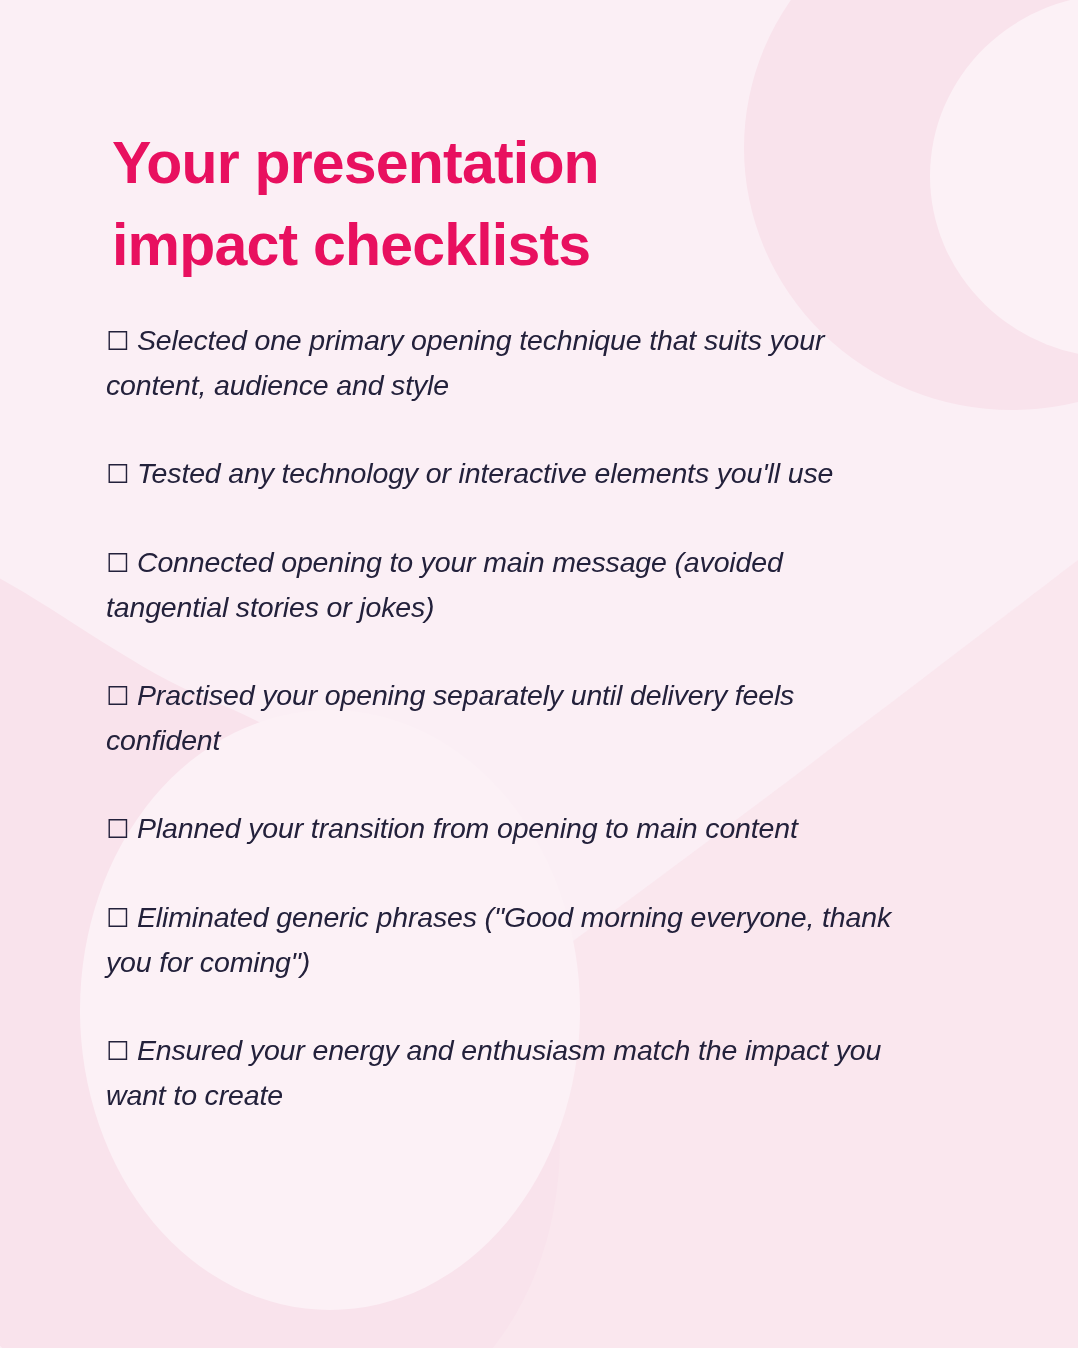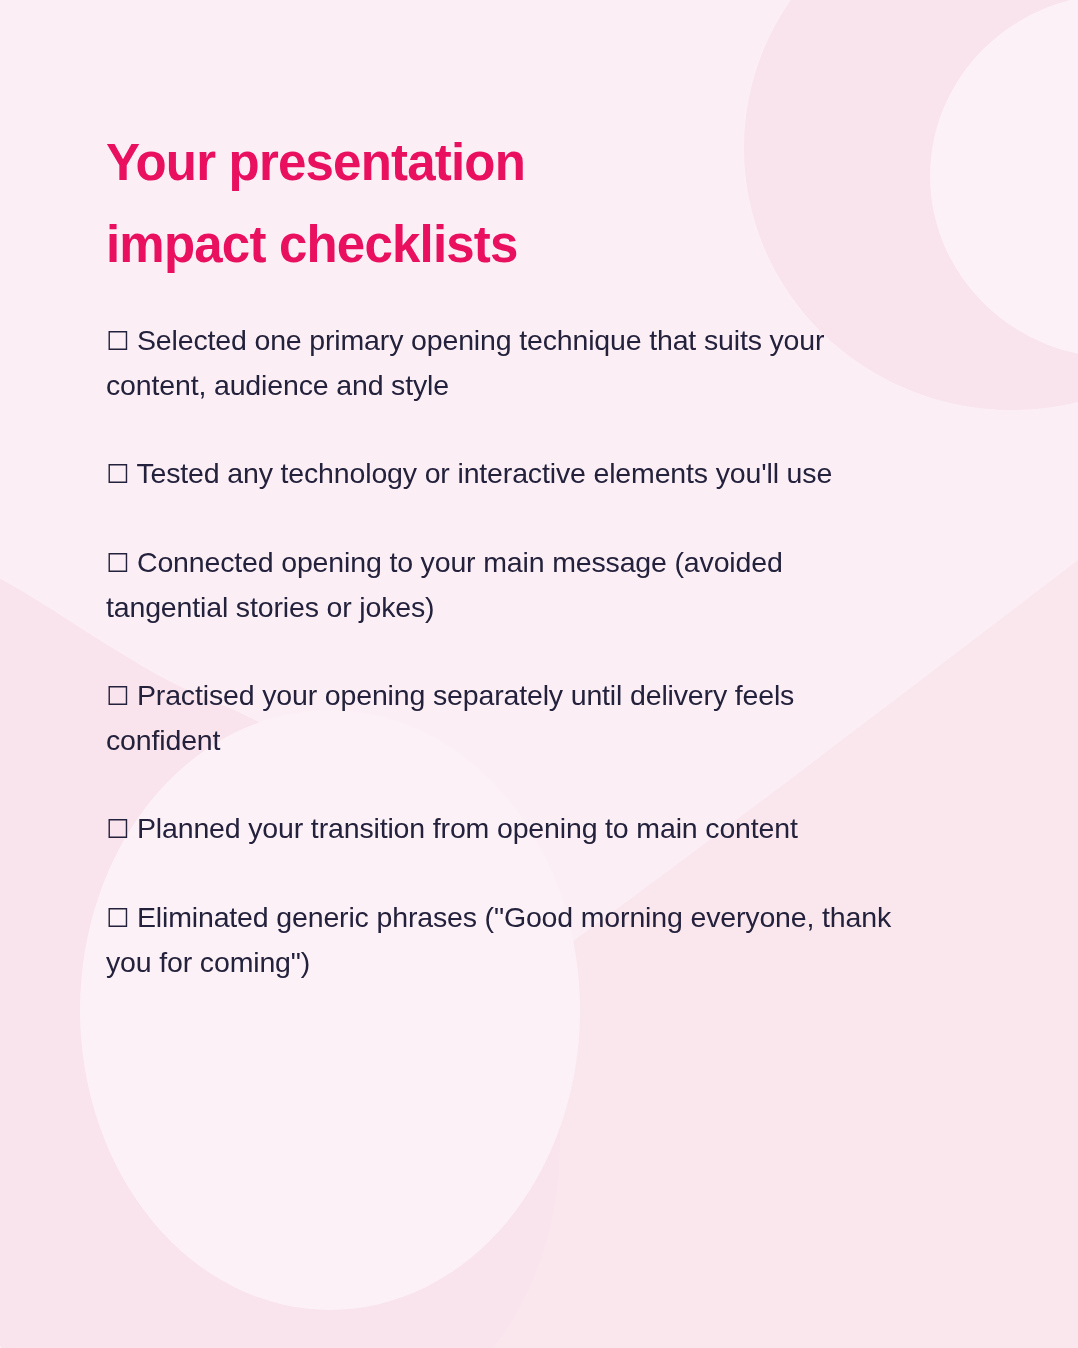--- a/index.html
+++ b/index.html
@@ -35,25 +35,25 @@
 
   
   .content {
     position: relative;
     z-index: 2;
     padding: 0;
   }
 
   .page-title {
     position: absolute;
-    left: 106px;
+    left: 112px;
     top: 122px;
     width: 700px;
     margin: 0;
-    font-size: 51px;
+    font-size: 59px;
     line-height: 82px;
     font-weight: 700;
     letter-spacing: -0.8px;
     color: #e8105f;
   }
   .page-title .tline {
     display: block;
     white-space: nowrap;
   }
 
@@ -69,20 +69,21 @@
 
   .check-item {
     position: relative;
     margin: 0 0 44px 0;
     padding: 0;
     font-size: 28.5px;
     line-height: 44px;
     font-weight: 400;
     letter-spacing: -0.15px;
     color: #23213b;
+    font-style: italic;
   }
   .check-item:last-child {
     margin-bottom: 0;
   }
 
   .check-box-glyph {
     font-size: 26px;
     line-height: 44px;
     color: #23213b;
     font-family: "DejaVu Sans", sans-serif;
@@ -153,17 +154,21 @@
       <li class="check-item">
         <span class="check-box-glyph">☐</span>
         <span class="check-text">Planned your transition from opening to main content</span>
       </li>
 
       <li class="check-item">
         <span class="check-box-glyph">☐</span>
         <span class="check-text">Eliminated generic phrases ("Good morning everyone, thank you for coming")</span>
       </li>
 
+      <li class="check-item">
+        <span class="check-box-glyph">☐</span>
+        <span class="check-text">Ensured your energy and enthusiasm match the impact you want to create</span>
+      </li>
 
     </ul>
 
   </div>
 </div>
 
 </body></html>

